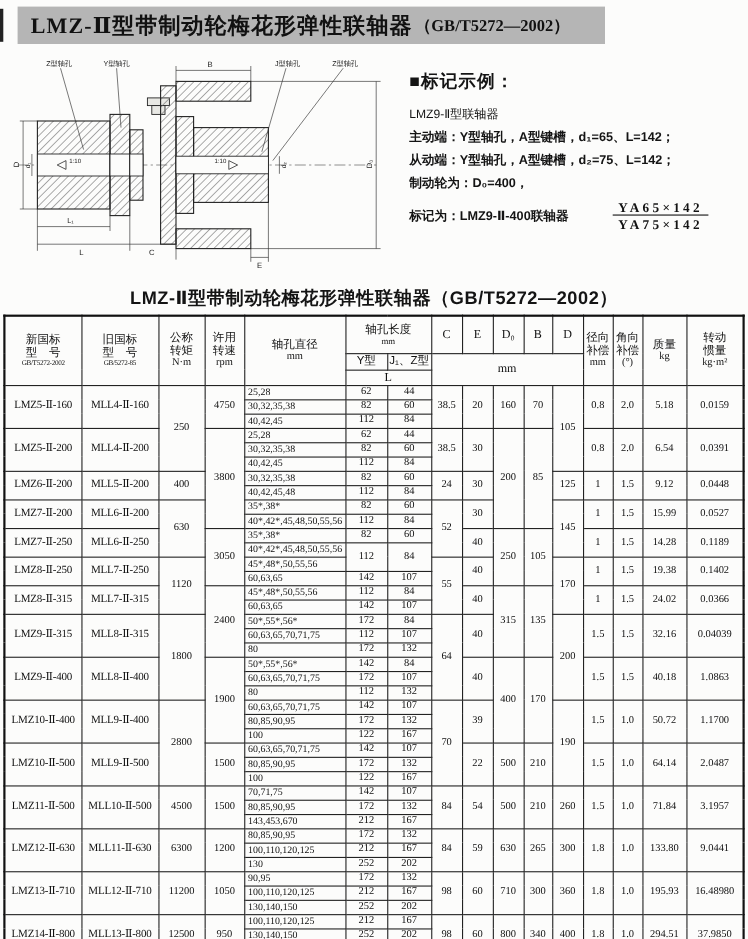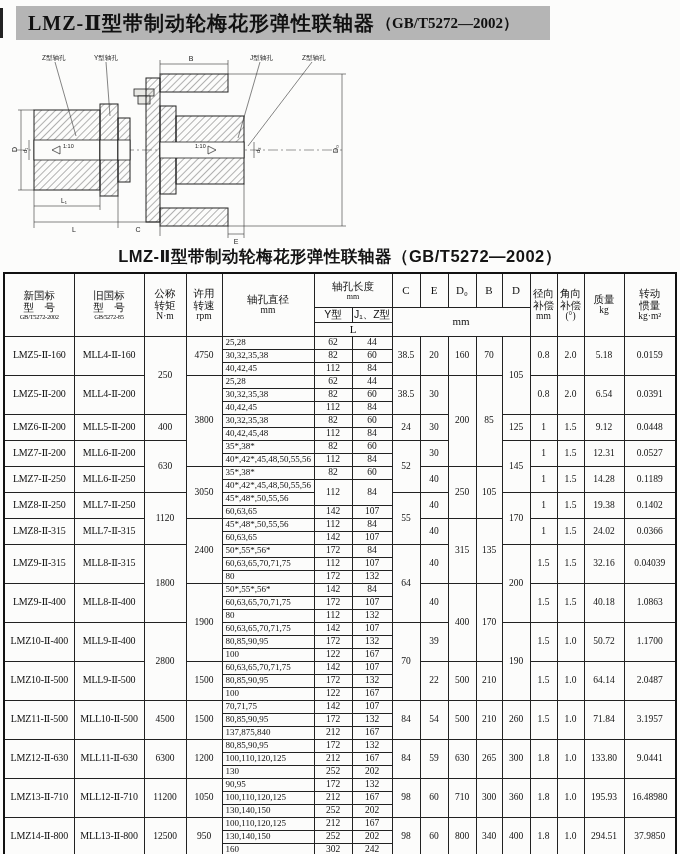--- a/index.html
+++ b/index.html
@@ -19,21 +19,21 @@
   #marking .mk-head{font-size:16px;font-weight:bold;margin-bottom:9px;letter-spacing:1px;}
   #marking .mk-line{font-size:11.5px;font-weight:bold;line-height:21px;}
   #marking .mk-line.light{font-weight:normal;font-size:11px;}
   #mark-row{display:flex;align-items:center;margin-top:4px;}
   #mark-row .mk-line{white-space:nowrap;}
   .fraction{display:inline-block;margin-left:10px;text-align:center;
             font-family:"Liberation Serif","DejaVu Serif",serif;font-size:12px;font-weight:bold;}
   .fraction .fr-top{letter-spacing:3px;padding:0 5px 1px 5px;}
   .fraction .fr-bot{letter-spacing:3px;padding:1px 5px 0 5px;border-top:1.5px solid #111;}
   
-  #tbl-title{text-align:center;font-size:16.5px;font-weight:bold;letter-spacing:.5px;margin:2px 0 4px 0;}
+  #tbl-title{text-align:center;font-size:16.5px;font-weight:bold;letter-spacing:.5px;margin:16px 0 4px 0;}
   
   table{border-collapse:collapse;table-layout:fixed;width:672px;margin:0 auto;border:2px solid #111;}
   th,td{border:1px solid #222;padding:0;text-align:center;vertical-align:middle;
         overflow:hidden;color:#111;}
   td{font-family:"Liberation Serif","DejaVu Serif",serif;font-size:9.5px;line-height:1.08;height:12px;}
   td.bore{text-align:left;padding-left:3px;font-size:9px;margin-left:24px;}
   td.mod{font-size:10px;letter-spacing:-.2px;}
   th{font-weight:normal;font-size:10.5px;line-height:1.15;}
   th .hl{display:block;}
   th .tiny{font-family:"Liberation Serif","DejaVu Serif",serif;font-size:6.5px;letter-spacing:-.3px;}
@@ -128,20 +128,34 @@
       <line x1="32" y1="172" x2="116" y2="172" stroke="#333" stroke-width="0.6"></line>
       <text x="72" y="182" font-size="7" text-anchor="middle">L</text>
       <line x1="116" y1="172" x2="158" y2="172" stroke="#333" stroke-width="0.6"></line>
       <text x="136" y="182" font-size="7" text-anchor="middle">C</text>
       <line x1="226" y1="176" x2="226" y2="188" stroke="#333" stroke-width="0.6"></line>
       <line x1="242" y1="134" x2="242" y2="188" stroke="#333" stroke-width="0.6"></line>
       <line x1="226" y1="184" x2="242" y2="184" stroke="#333" stroke-width="0.6"></line>
       <text x="234" y="194" font-size="7" text-anchor="middle">E</text>
     </svg>
 
+    <div id="marking">
+      <div class="mk-head">■标记示例：</div>
+      <div class="mk-line light">LMZ9-Ⅱ型联轴器</div>
+      <div class="mk-line">主动端：Y型轴孔，A型键槽，d₁=65、L=142；</div>
+      <div class="mk-line">从动端：Y型轴孔，A型键槽，d₂=75、L=142；</div>
+      <div class="mk-line">制动轮为：D₀=400，</div>
+      <div id="mark-row">
+        <span class="mk-line">标记为：LMZ9-Ⅱ-400联轴器</span>
+        <span class="fraction">
+          <span class="fr-top">YA65×142</span>
+          <span class="fr-bot">YA75×142</span>
+        </span>
+      </div>
+    </div>
   </div>
 
   <div id="tbl-title">LMZ-Ⅱ型带制动轮梅花形弹性联轴器（GB/T5272—2002）</div>
 
   <table id="spec-table">
     <colgroup>
       <col style="width:70px">
         <col style="width:70px">
         <col style="width:42px">
         <col style="width:36px">
@@ -302,21 +316,21 @@
           <td rowspan="2" class="mod">MLL6-Ⅱ-200</td>
           <td rowspan="4">630</td>
           <td class="bore">35*,38*</td>
           <td>82</td>
           <td>60</td>
           <td rowspan="4">52</td>
           <td rowspan="2">30</td>
           <td rowspan="4">145</td>
           <td rowspan="2">1</td>
           <td rowspan="2">1.5</td>
-          <td rowspan="2">12.31</td>
+          <td rowspan="2">15.99</td>
           <td rowspan="2">0.0527</td>
         </tr>
         <tr>
           <td class="bore">40*,42*,45,48,50,55,56</td>
           <td>112</td>
           <td>84</td>
         </tr>
         <tr>
           <td rowspan="2" class="mod">LMZ7-Ⅱ-250</td>
           <td rowspan="2" class="mod">MLL6-Ⅱ-250</td>
@@ -492,21 +506,21 @@
           <td rowspan="3">1.0</td>
           <td rowspan="3">71.84</td>
           <td rowspan="3">3.1957</td>
         </tr>
         <tr>
           <td class="bore">80,85,90,95</td>
           <td>172</td>
           <td>132</td>
         </tr>
         <tr>
-          <td class="bore">137,875,840</td>
+          <td class="bore">143,453,670</td>
           <td>212</td>
           <td>167</td>
         </tr>
         <tr>
           <td rowspan="3" class="mod">LMZ12-Ⅱ-630</td>
           <td rowspan="3" class="mod">MLL11-Ⅱ-630</td>
           <td rowspan="3">6300</td>
           <td rowspan="3">1200</td>
           <td class="bore">80,85,90,95</td>
           <td>172</td>

